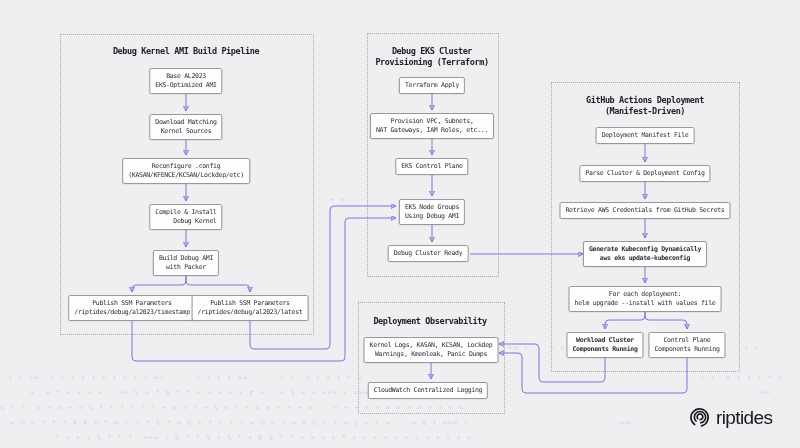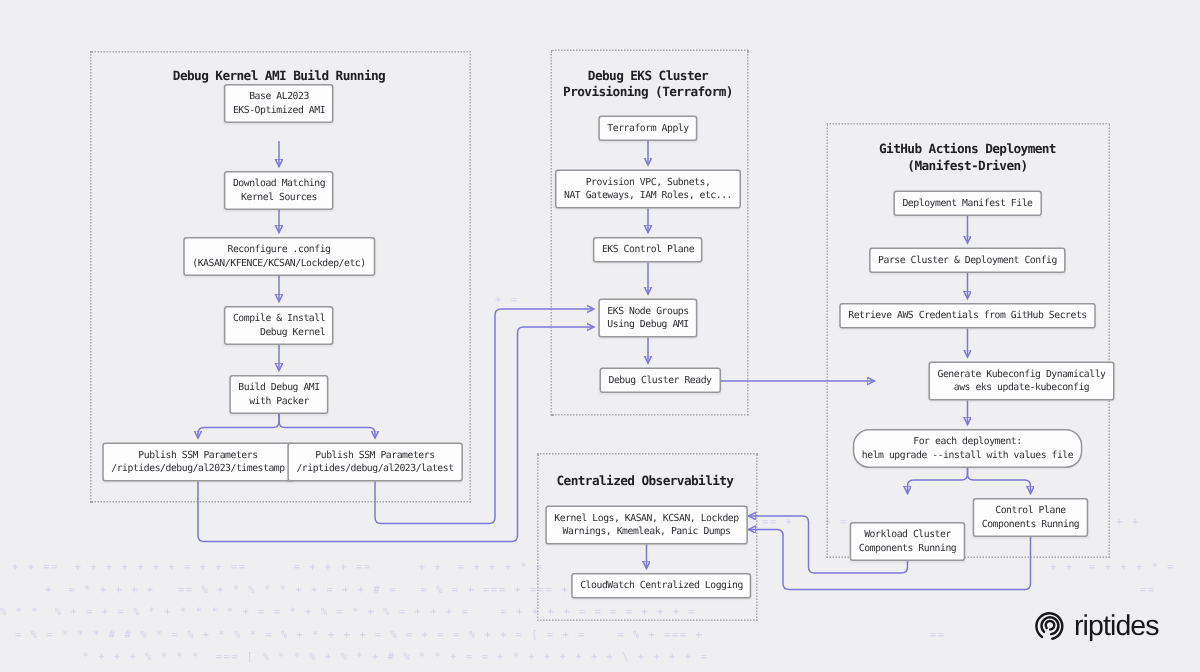--- a/index.html
+++ b/index.html
@@ -56,24 +56,24 @@
       <span style="left: 55px; top: 434px;">* + + + % * * *  === [ % * * % + % * + # % * * + = = + * + + + + + + \ + + + + =</span>
       <span style="left: 620px; top: 419px;">== </span>
       <span style="left: 760px; top: 389px;">==</span>
     </div>
 
   <div class="panel" style="left:60px;top:34px;width:252px;height:299px;"></div>
   <div class="panel" style="left:367px;top:33px;width:130px;height:242px;"></div>
   <div class="panel" style="left:551px;top:82px;width:187px;height:288px;"></div>
   <div class="panel" style="left:358px;top:302px;width:145px;height:110px;"></div>
 
-  <div class="panel-title" style="left:186px;top:46px;">Debug Kernel AMI Build Running</div>
+  <div class="panel-title" style="left:186px;top:46px;">Debug Kernel AMI Build Pipeline</div>
   <div class="panel-title" style="left:432px;top:46px;text-align:center;"><span>Debug EKS Cluster</span><br><span>Provisioning (Terraform)</span></div>
   <div class="panel-title" style="left:645px;top:95px;"><span>GitHub Actions Deployment</span><br><span>(Manifest-Driven)</span></div>
-  <div class="panel-title" style="left:430px;top:316px;">Centralized Observability</div>
+  <div class="panel-title" style="left:430px;top:316px;">Deployment Observability</div>
 
   <svg class="wires" width="800" height="448">
     <defs>
       <marker id="arr" markerWidth="7" markerHeight="7" refX="5" refY="2.5" orient="auto" markerUnits="userSpaceOnUse">
         <path d="M0,0 L5,2.5 L0,5 Z" fill="#7c77d9" stroke="none"></path>
       </marker>
     </defs>
 
     <path d="M186,94 L186,111" marker-end="url(#arr)"></path>
     <path d="M186,140 L186,155" marker-end="url(#arr)"></path>
@@ -98,21 +98,21 @@
     <path d="M645,267 L645,283" marker-end="url(#arr)"></path>
     <path d="M645,312 L645,316 Q645,320 641,320 L609,320 Q605,320 605,324 L605,329" marker-end="url(#arr)"></path>
     <path d="M645,312 L645,316 Q645,320 649,320 L683,320 Q687,320 687,324 L687,329" marker-end="url(#arr)"></path>
 
     <path d="M605,358 L605,378 Q605,382 601,382 L543,382 Q539,382 539,378 L539,348 Q539,344 535,344 L499,344" marker-end="url(#arr)"></path>
     <path d="M687,358 L687,389 Q687,393 683,393 L526,393 Q522,393 522,389 L522,357 Q522,353 518,353 L499,353" marker-end="url(#arr)"></path>
 
     <path d="M431,363 L431,379" marker-end="url(#arr)"></path>
   </svg>
 
-  <div class="node" style="left:186px;top:56px;">
+  <div class="node" style="left:186px;top:68px;">
       <span>Base AL2023</span>
       <span>EKS-Optimized AMI</span>
     </div>
   <div class="node" style="left:186px;top:158px;">
       <span>Reconfigure .config</span>
       <span>(KASAN/KFENCE/KCSAN/Lockdep/etc)</span>
     </div>
   <div class="node" style="left:186px;top:114px;">
       <span>Download Matching</span>
       <span>Kernel Sources</span>
@@ -141,55 +141,55 @@
       <span>Provision VPC, Subnets,</span>
       <span>NAT Gateways, IAM Roles, etc...</span>
     </div>
   <div class="node" style="left:432px;top:158px;">
       <span>EKS Control Plane</span>
     </div>
   <div class="node" style="left:432px;top:199px;text-align:center;">
       <span>EKS Node Groups</span>
       <span>Using Debug AMI</span>
     </div>
-  <div class="node" style="left:440px;top:245px;">
+  <div class="node" style="left:428px;top:245px;">
       <span>Debug Cluster Ready</span>
     </div>
 
   <div class="node" style="left:645px;top:127px;">
       <span>Deployment Manifest File</span>
     </div>
   <div class="node" style="left:645px;top:165px;">
       <span>Parse Cluster &amp; Deployment Config</span>
     </div>
   <div class="node" style="left:645px;top:202px;">
       <span>Retrieve AWS Credentials from GitHub Secrets</span>
     </div>
-  <div class="node" style="left:681px;top:241px;">
+  <div class="node" style="left:645px;top:241px;font-weight:bold;">
       <span>Generate Kubeconfig Dynamically</span>
       <span>aws eks update-kubeconfig</span>
     </div>
-  <div class="node" style="left:645px;top:286px;border-radius:11px;">
+  <div class="node" style="left:645px;top:286px;">
       <span>For each deployment:</span>
       <span>helm upgrade --install with values file</span>
     </div>
-  <div class="node" style="left:605px;top:348px;">
+  <div class="node" style="left:605px;top:332px;font-weight:bold;">
       <span>Workload Cluster</span>
       <span>Components Running</span>
     </div>
   <div class="node" style="left:687px;top:332px;">
       <span>Control Plane</span>
       <span>Components Running</span>
     </div>
 
   <div class="node" style="left:431px;top:337px;">
       <span>Kernel Logs, KASAN, KCSAN, Lockdep</span>
       <span>Warnings, Kmemleak, Panic Dumps</span>
     </div>
-  <div class="node" style="left:441px;top:382px;">
+  <div class="node" style="left:428px;top:382px;">
       <span>CloudWatch Centralized Logging</span>
     </div>
 
   <div class="logo">
     <svg class="logo-icon" width="23" height="23" viewBox="0 0 24 24">
       <g fill="none" stroke="#17171c" stroke-width="1.7" stroke-linecap="round">
         <path d="M7.0,19.4 A9,9 0 1 1 14.2,20.7"></path>
         <path d="M8.4,15.9 A5.9,5.9 0 1 1 13.3,17.5"></path>
         <path d="M10.2,13.2 A3,3 0 1 1 12.6,14.3"></path>
       </g>

